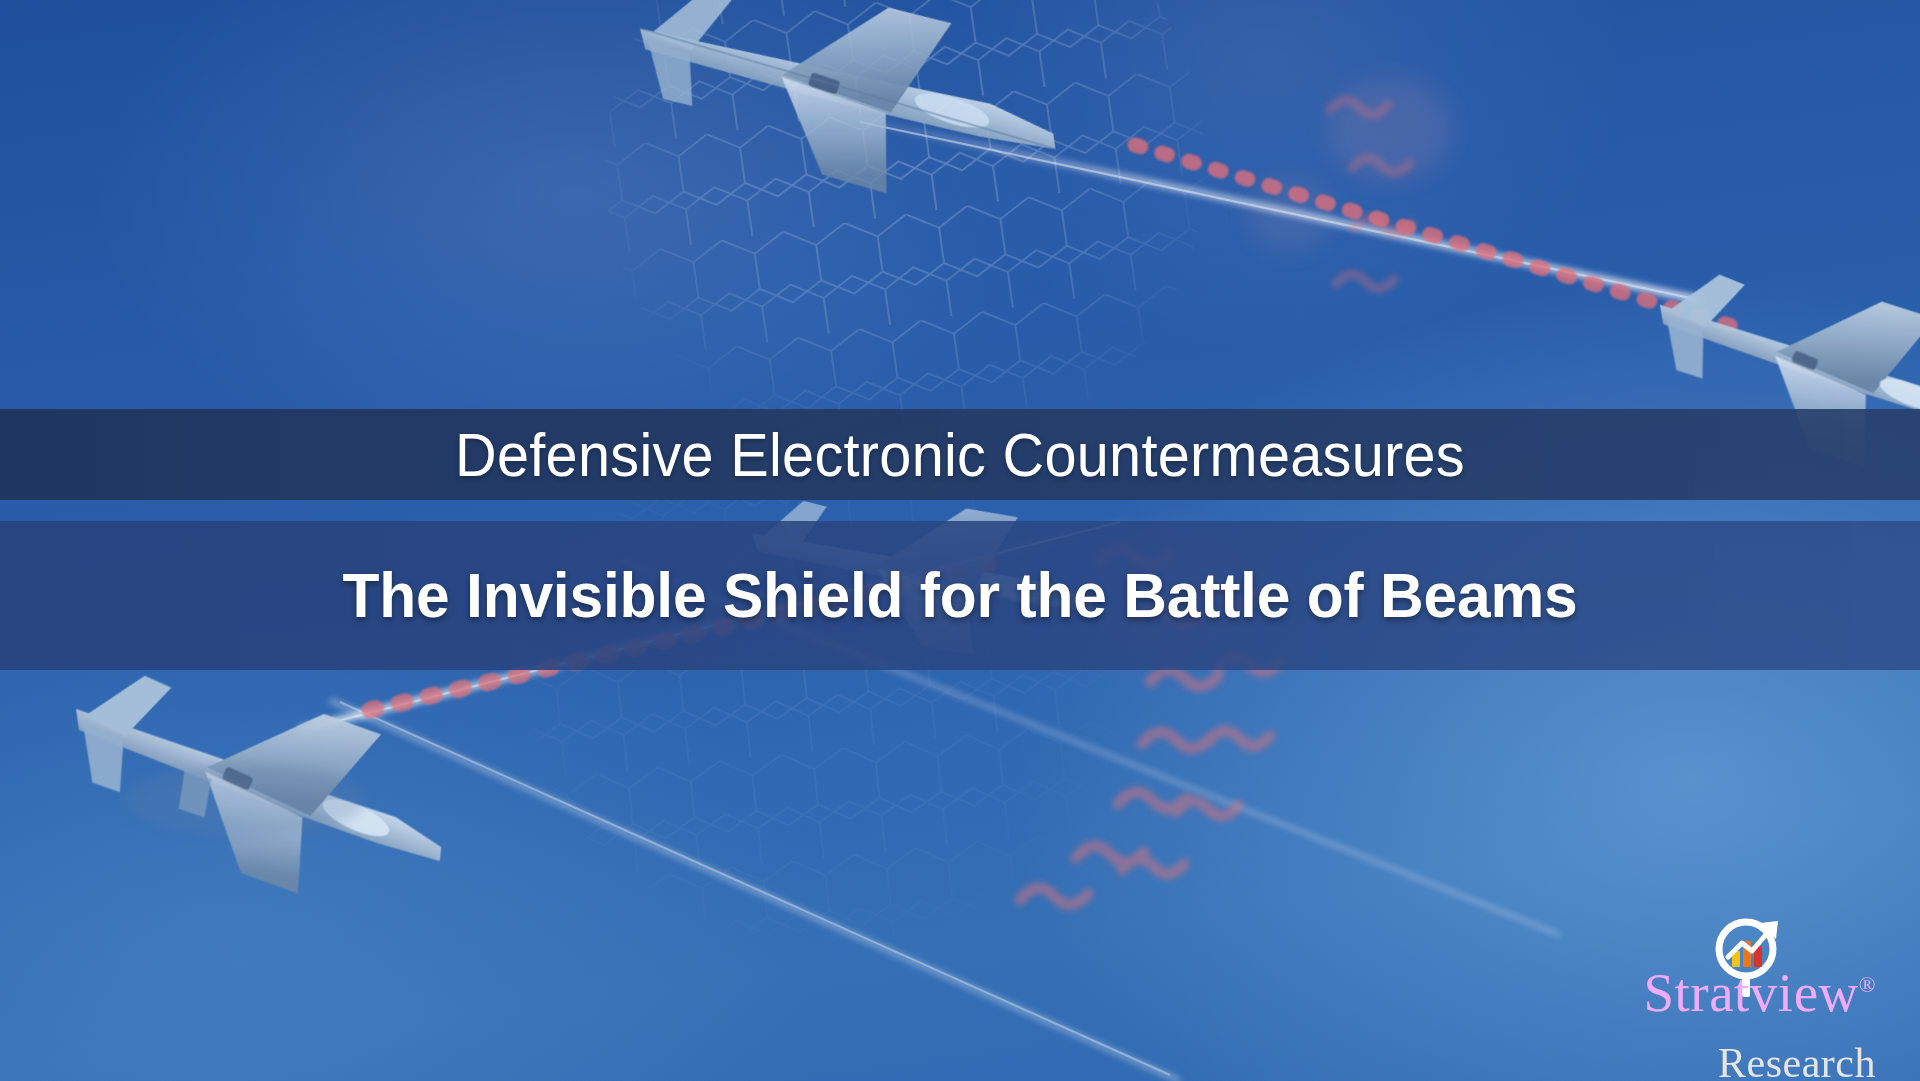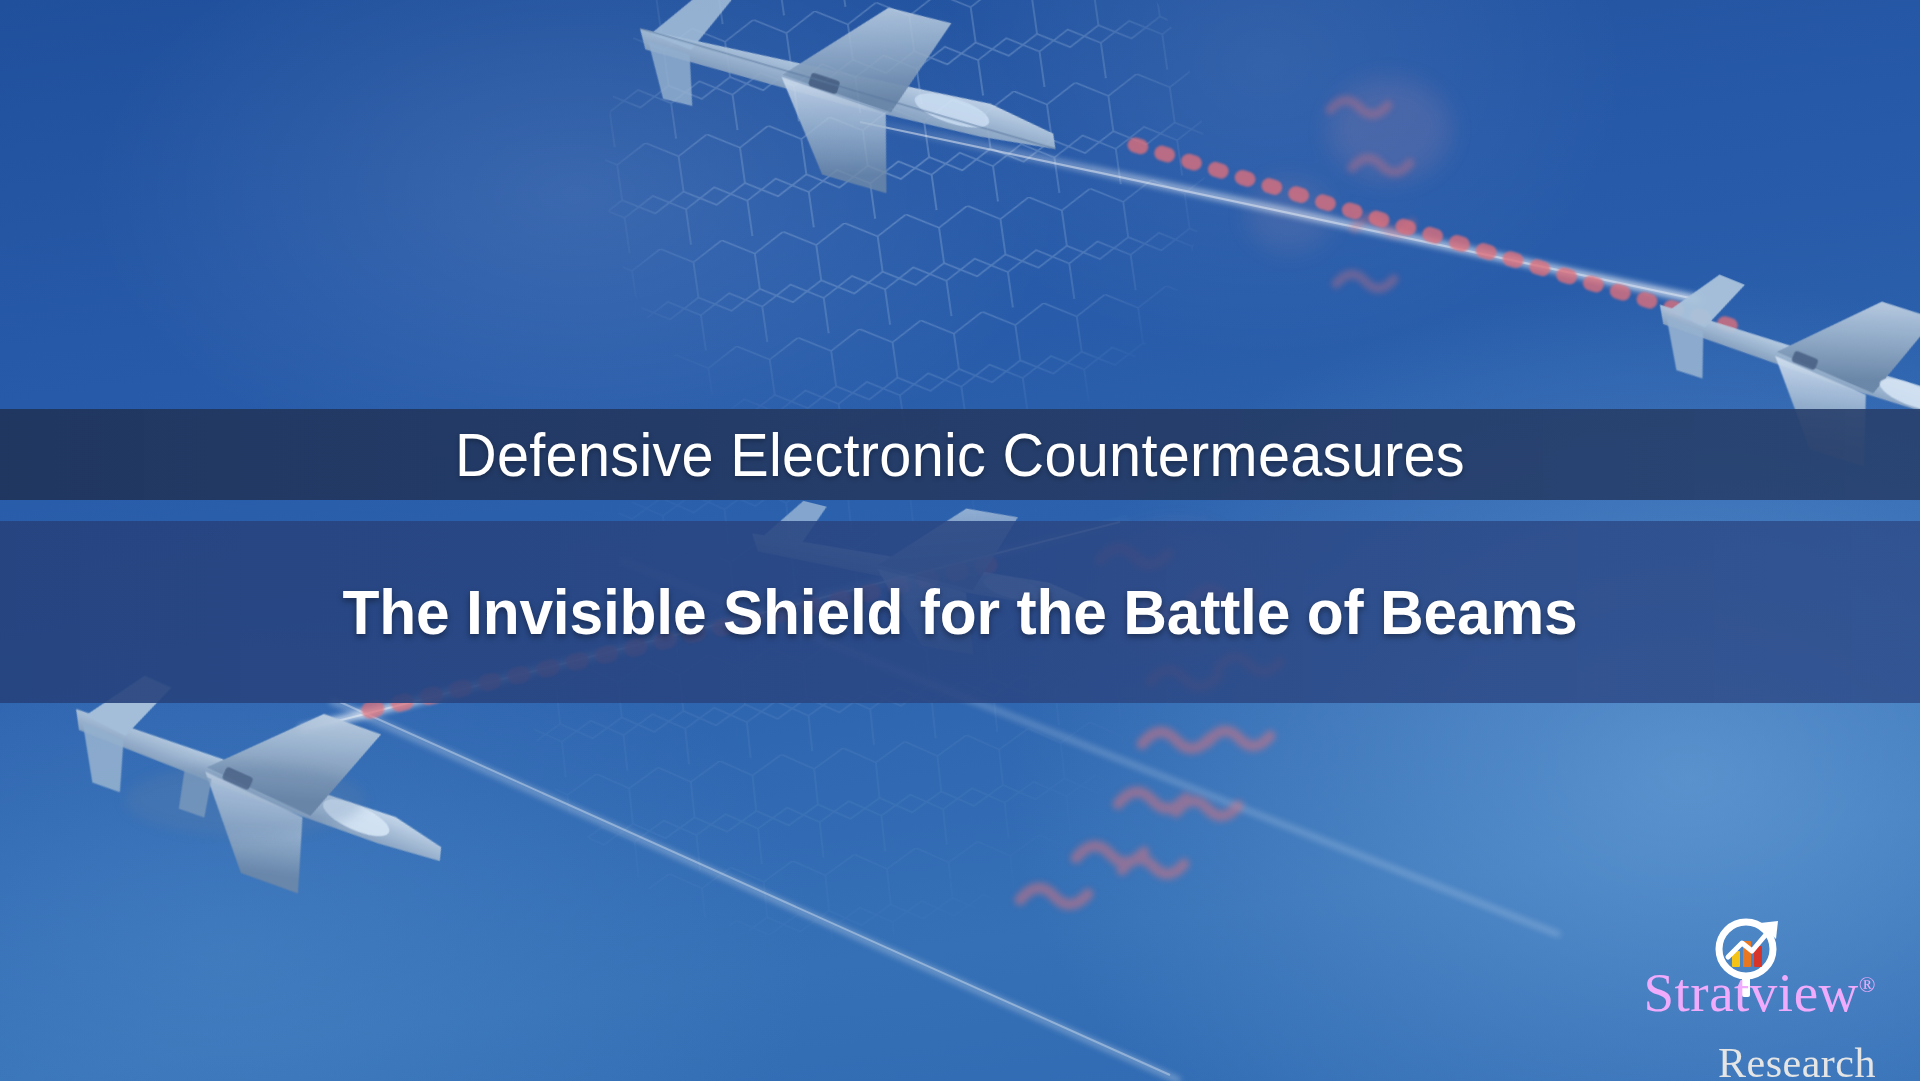--- a/index.html
+++ b/index.html
@@ -50,21 +50,21 @@
     align-items: center;
     box-sizing: border-box;
   }
   .band-primary {
     top: 409px;
     height: 91px;
     background: linear-gradient(90deg, rgba(32,53,92,0.94) 0%, rgba(36,58,100,0.93) 45%, rgba(40,64,108,0.90) 100%);
   }
   .band-secondary {
     top: 521px;
-    height: 182px;
+    height: 149px;
     background: linear-gradient(90deg, rgba(38,66,124,0.90) 0%, rgba(42,70,130,0.88) 50%, rgba(47,77,138,0.85) 100%);
   }
   .headline {
     width: 100%;
     text-align: center;
     color: #ffffff;
     font-family: "Liberation Sans", sans-serif;
     font-weight: 300;
     font-size: 62px;
     letter-spacing: 0.3px;

